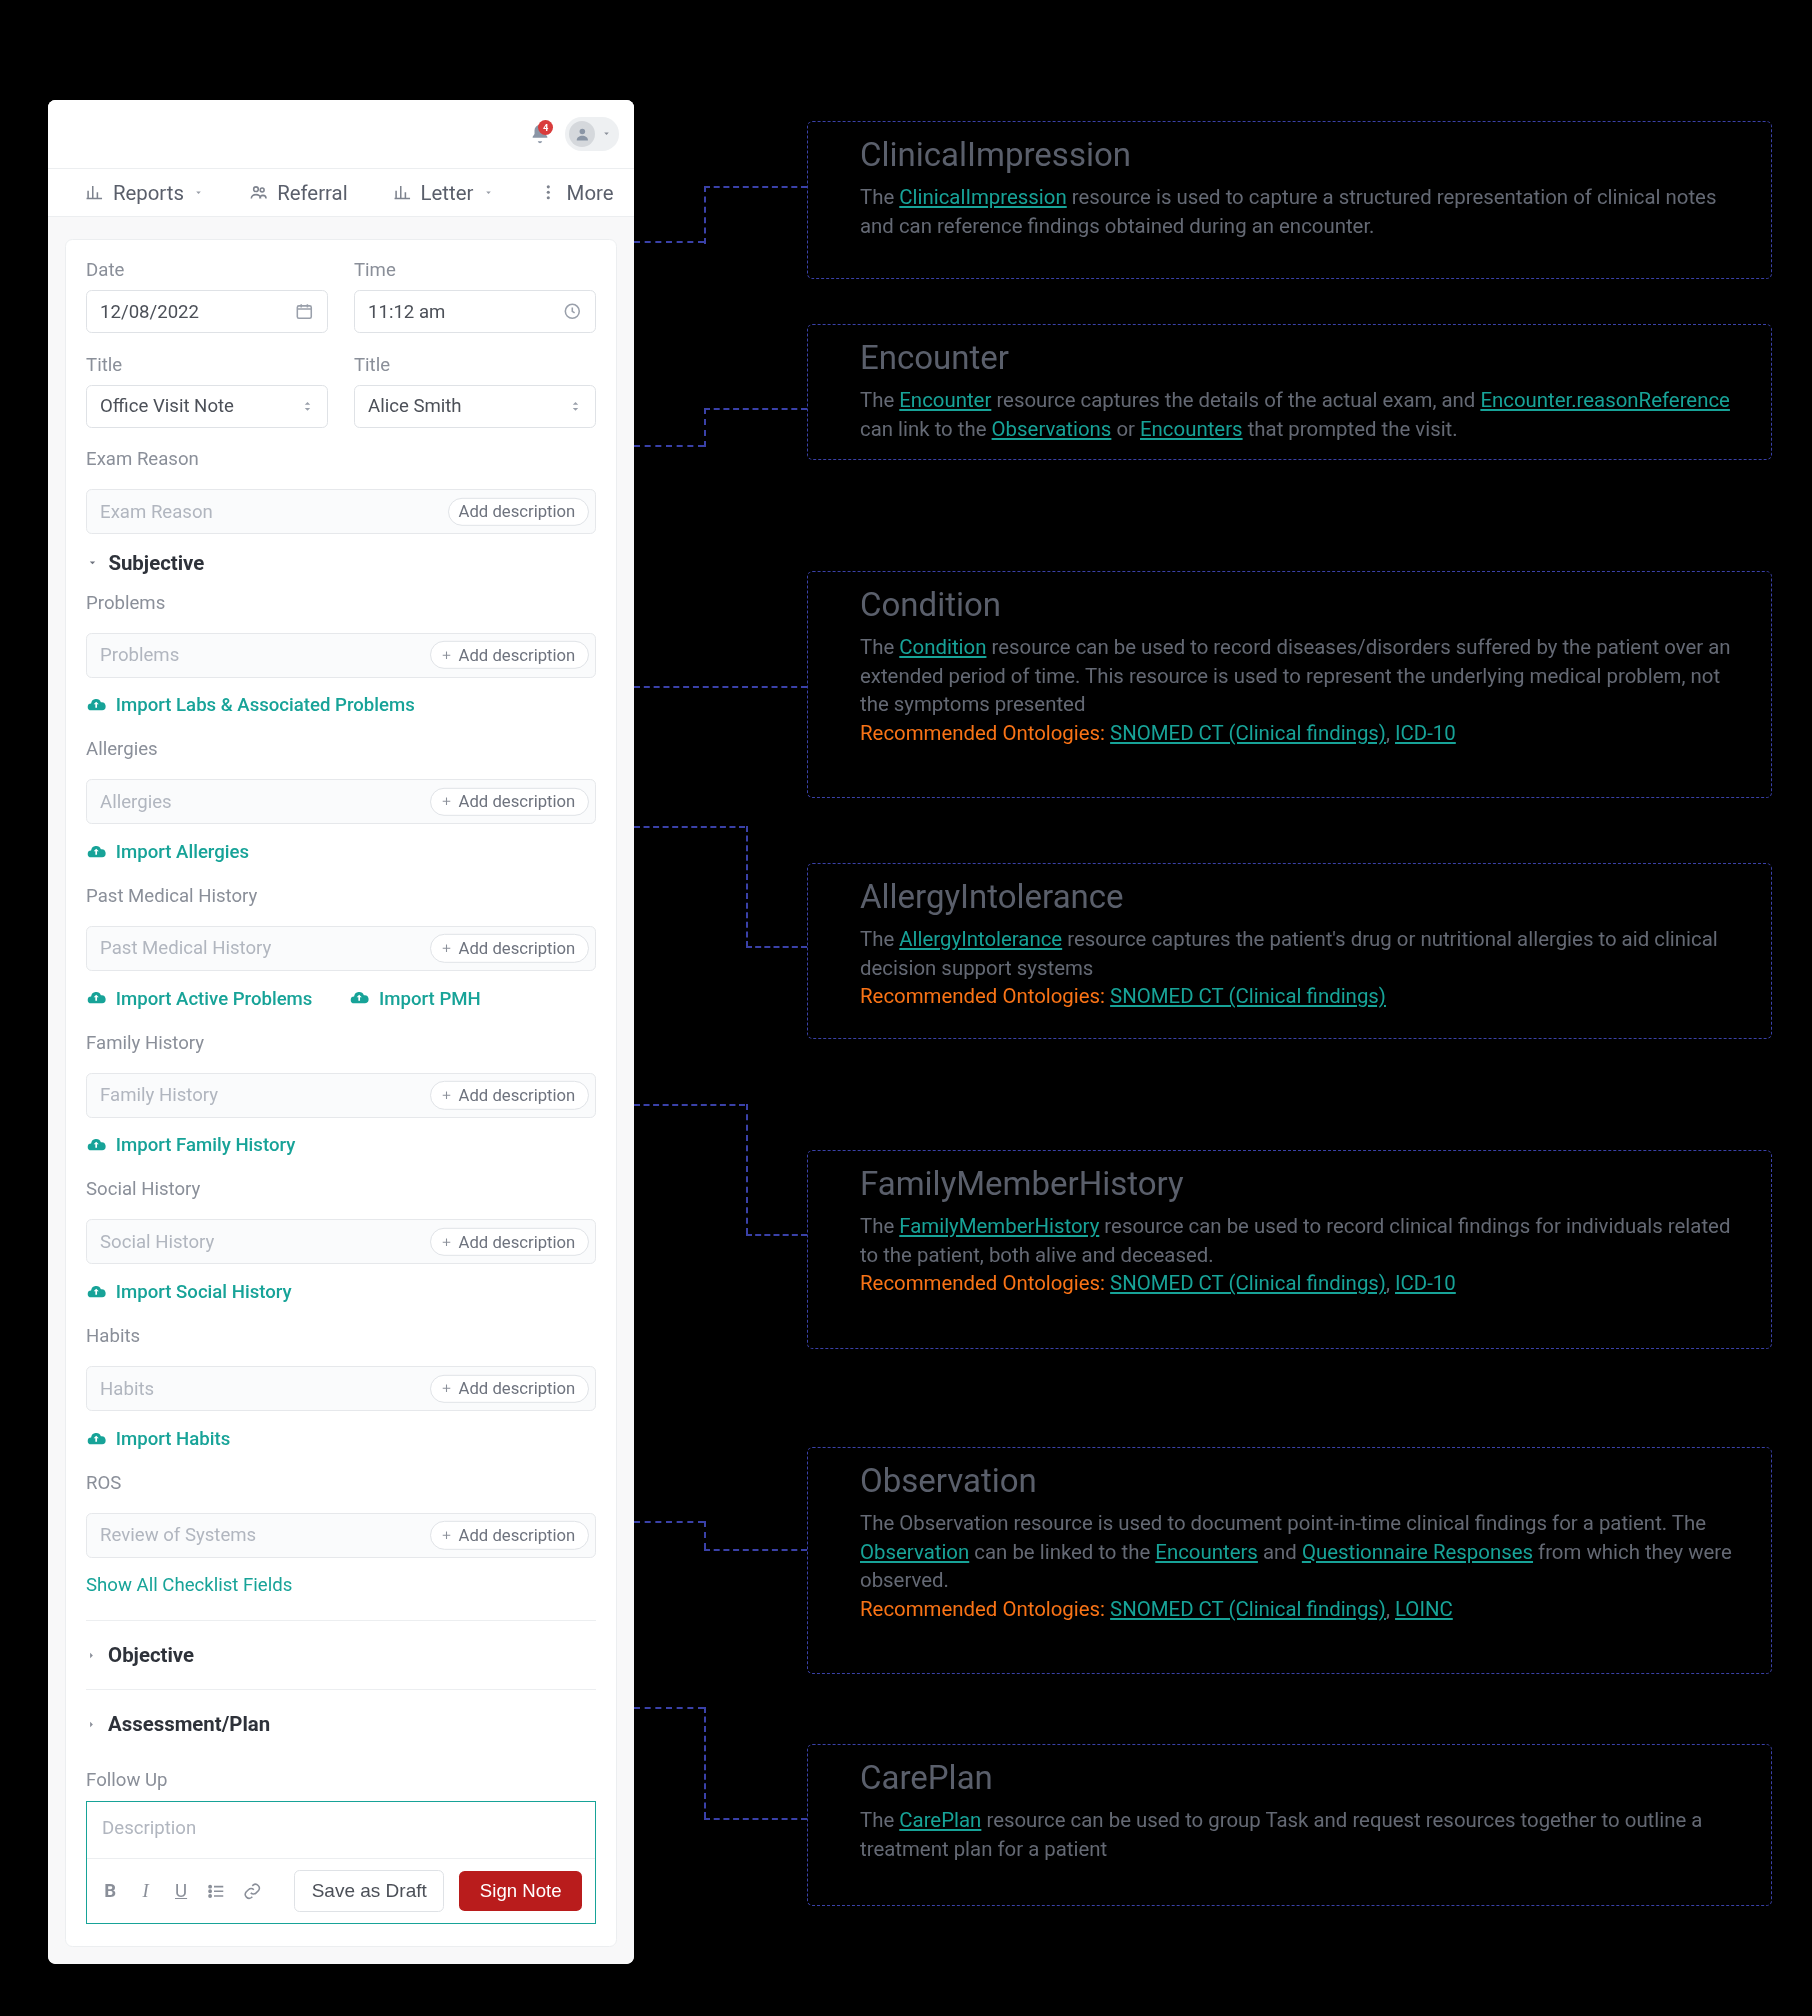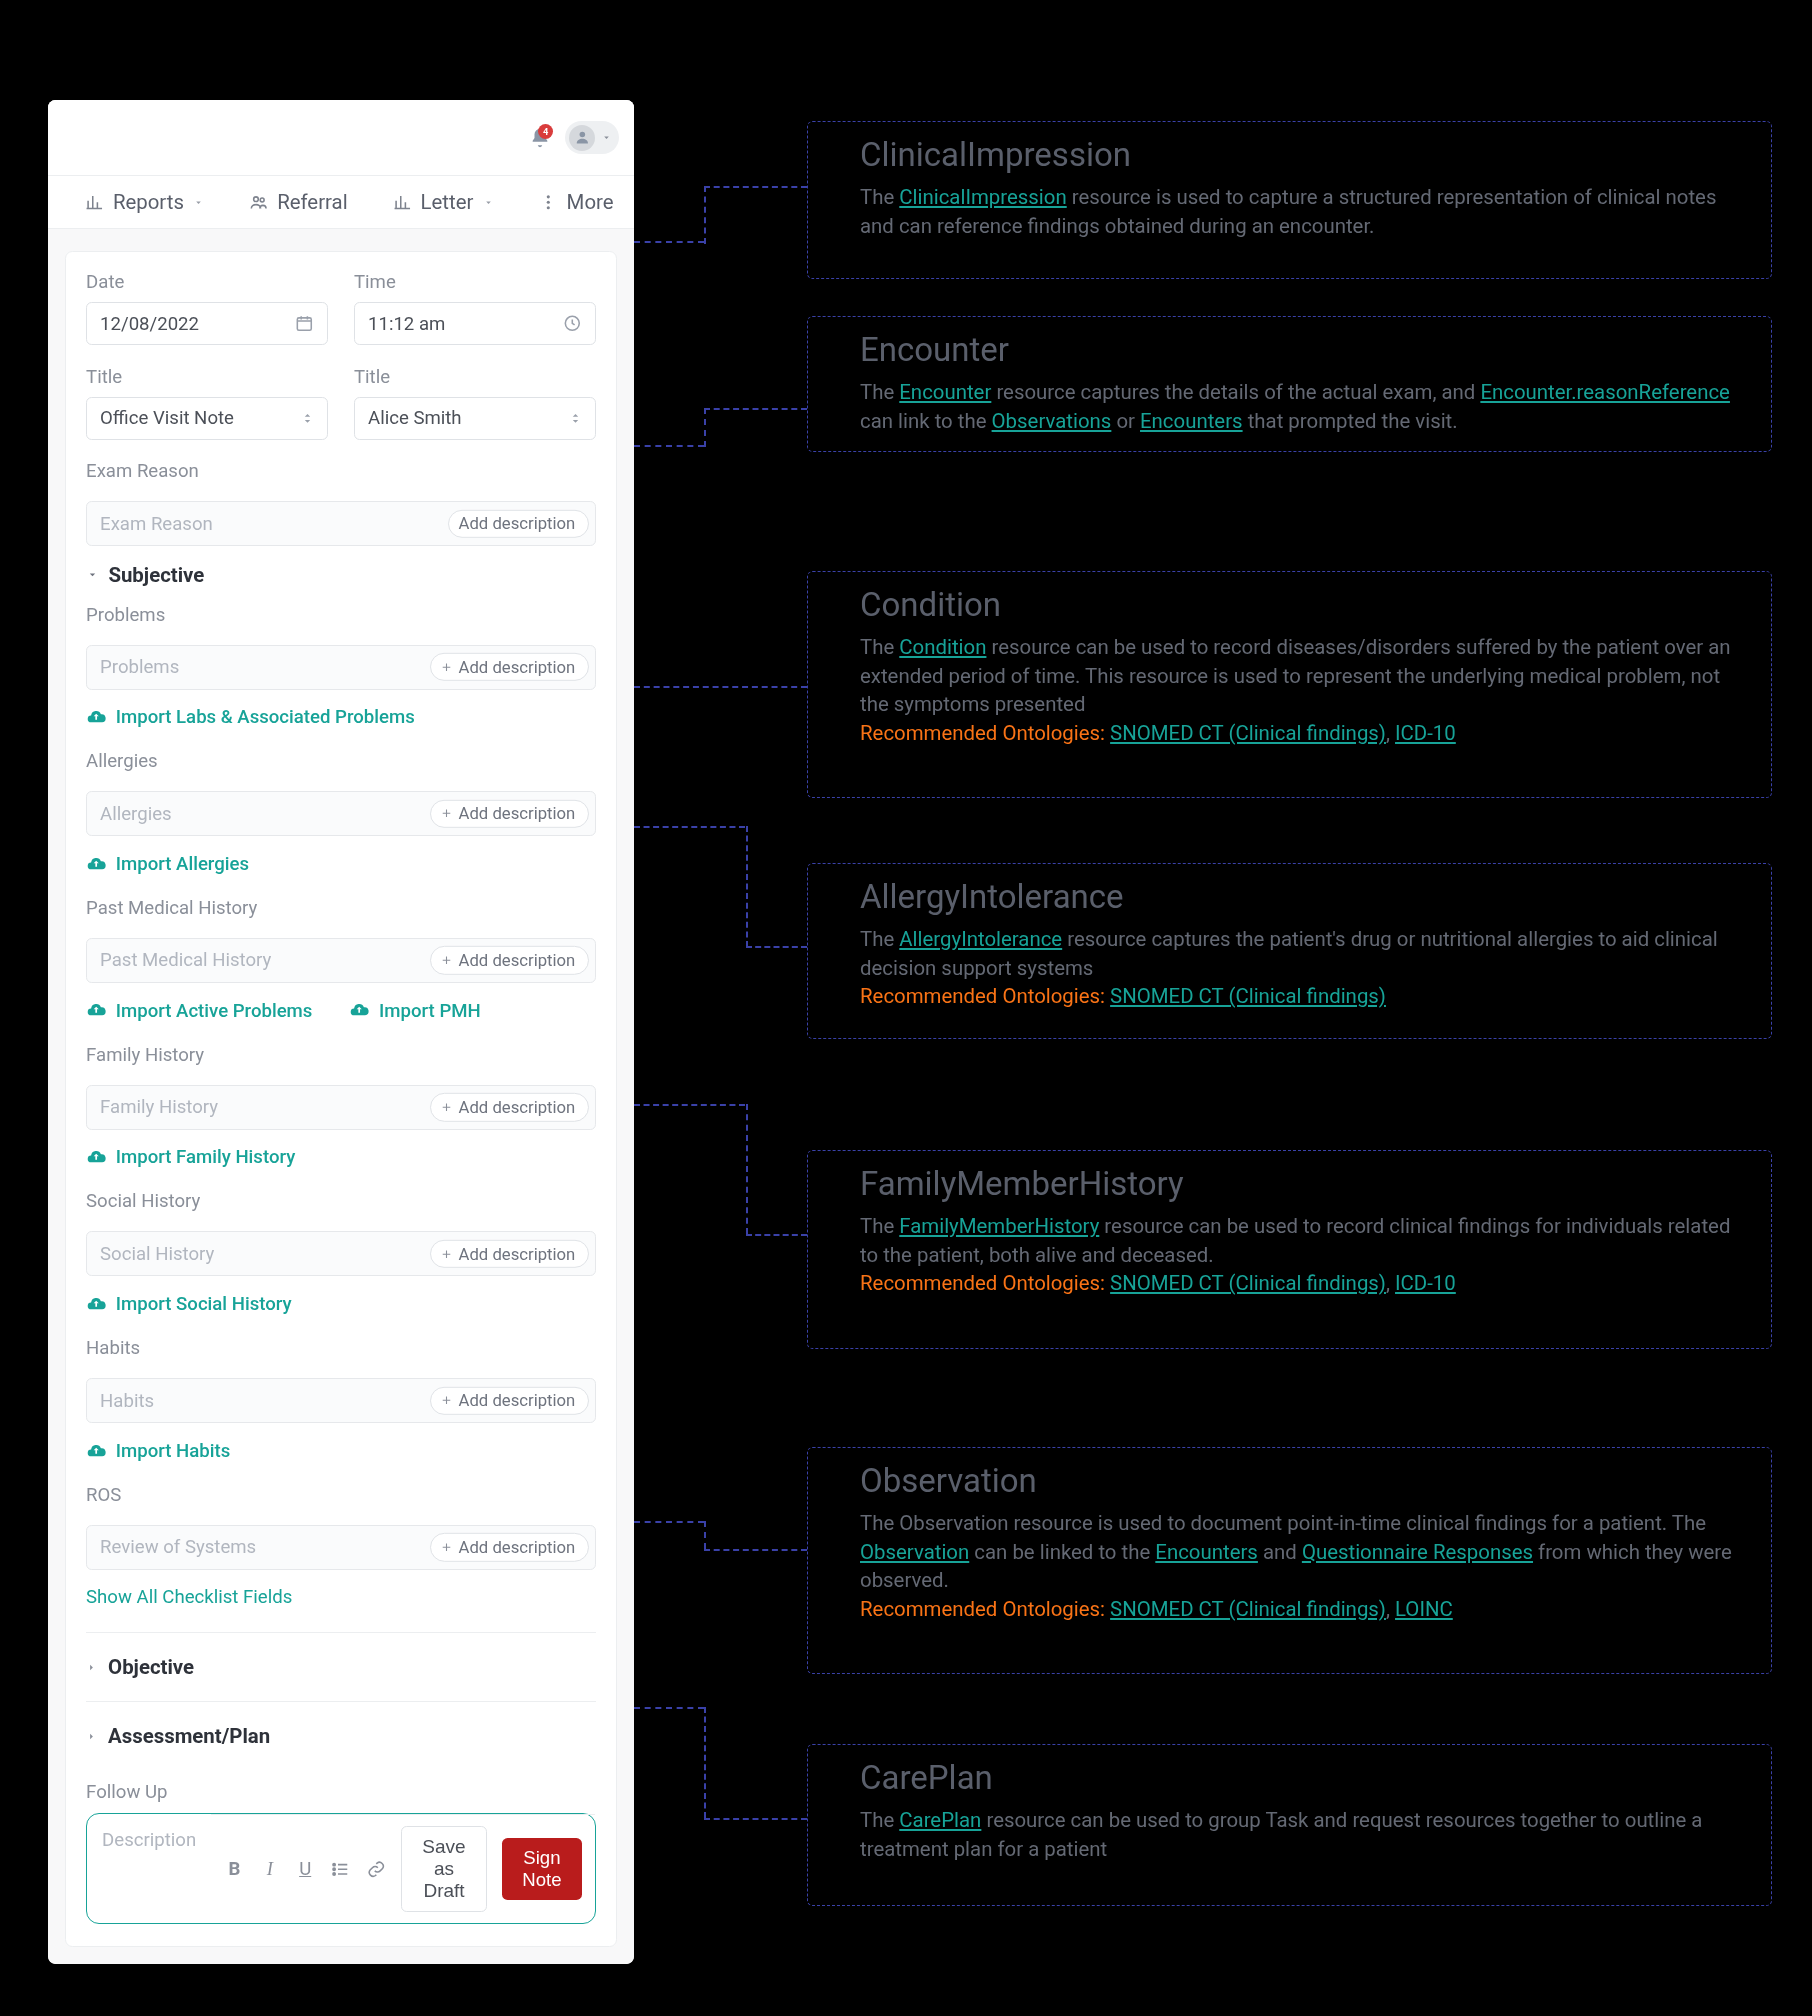--- a/index.html
+++ b/index.html
@@ -171,23 +171,23 @@
   border-top: 0.9px solid #eceef0;
   padding: 22px 0;
   display: flex; align-items: center; gap: 11px;
   font-size: 20.4px; font-weight: 700; color: #2e323a;
   cursor: pointer;
 }
 .collapsed-section .arrow { width: 11px; height: 11px; color: #8a8f99; }
 
 .followup-area {
   border: 1.9px solid #17a398;
-  border-radius: 13px;
+  border-radius: 0;
   background: #fff;
-  display: flex; flex-direction: row;
+  display: flex; flex-direction: column;
   margin-top: 9.3px;
 }
 .followup-area .desc-row {
   padding: 15px;
   color: #b1b6bf;
   font-size: 18.6px;
   min-height: 56px;
 }
 .followup-toolbar {
   border-top: 0.9px solid #eceef0;
@@ -598,21 +598,21 @@
   <div class="connector-v" style="left:704px;top:1707px;height:111px;"></div>
   <div class="connector" style="left:704px;top:1818px;width:103px;"></div>
 
   <div class="info-card" style="top:121px;height:158px">
     <h2>ClinicalImpression</h2>
     <p>
       <span>The </span><a>ClinicalImpression</a><span> resource is used to capture a structured representation of clinical notes and can reference findings obtained during an encounter.</span>
     </p>
   </div>
 
-  <div class="info-card" style="top:316px;height:136px">
+  <div class="info-card" style="top:324px;height:136px">
     <h2>Encounter</h2>
     <p>
       <span>The </span><a>Encounter</a><span> resource captures the details of the actual exam, and </span><a>Encounter.reasonReference</a><span> can link to the </span><a>Observations</a><span> or </span><a>Encounters</a><span> that prompted the visit.</span>
     </p>
   </div>
 
   <div class="info-card" style="top:571px;height:227px">
     <h2>Condition</h2>
     <p>
       <span>The </span><a>Condition</a><span> resource can be used to record diseases/disorders suffered by the patient over an extended period of time. This resource is used to represent the underlying medical problem, not the symptoms presented</span><br>

